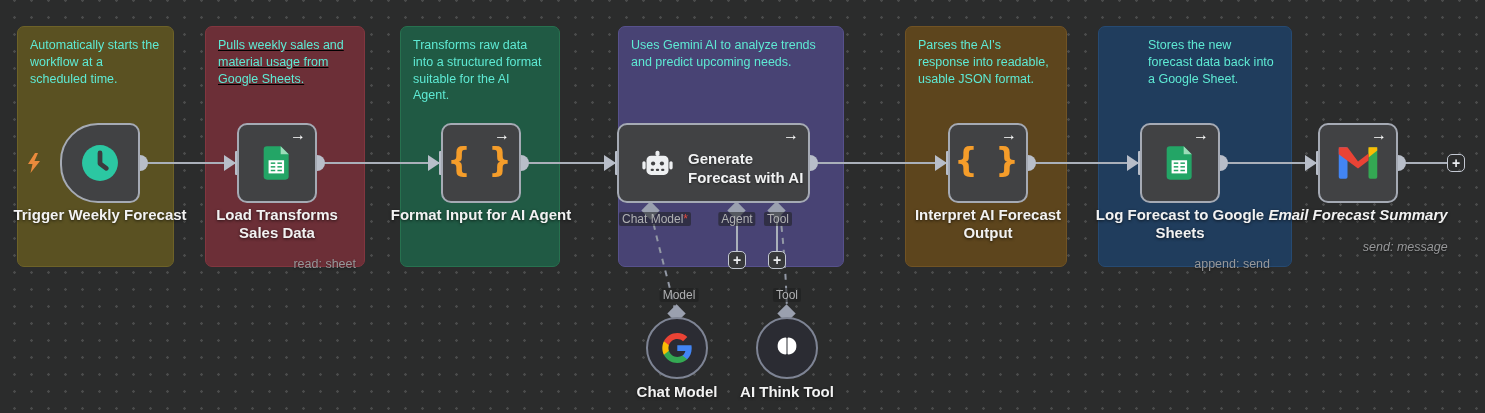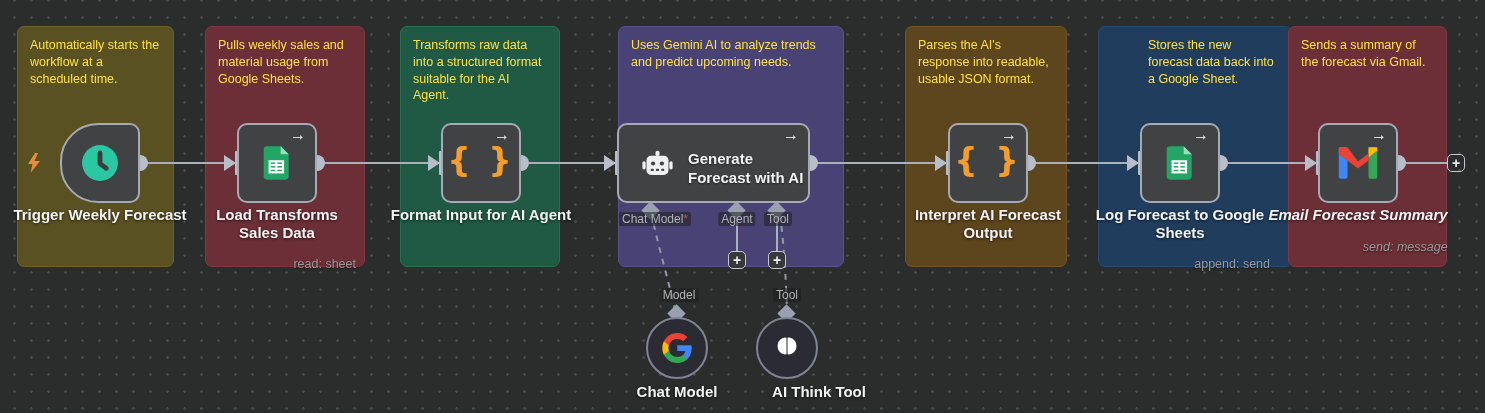--- a/index.html
+++ b/index.html
@@ -1,21 +1,21 @@
 <!DOCTYPE html>
 <html><head>
 <meta charset="utf-8">
 <style>
   html,body{margin:0;padding:0;background:#2b2c2c;font-family:"Liberation Sans",sans-serif;}
   .canvas{position:relative;width:1485px;height:413px;overflow:hidden;background-color:#2b2c2c;
     background-image:radial-gradient(circle,#4a4b4b 1.1px,transparent 1.5px);
     background-size:17px 17px;background-position:6px 9px;}
   
   .sticky{position:absolute;top:26px;height:239px;border-radius:7px;z-index:1;}
-  .sticky-text{padding:10px 12px;color:#fde047;font-size:12.5px;line-height:1.34;font-weight:400;}
+  .sticky-text{padding:10px 12px;color:#5eead4;font-size:12.5px;line-height:1.34;font-weight:400;}
   .s-yellow{background:#5a5122;border:1px solid #6d6228;}
   .s-red{background:#6c2f37;border:1px solid #82363f;}
   .s-green{background:#205a44;border:1px solid #27714f;}
   .s-purple{background:#484374;border:1px solid #57518c;}
   .s-brown{background:#5d451d;border:1px solid #715324;}
   .s-blue{background:#203d5d;border:1px solid #264a72;padding-left:37px;}
   
   .wires{position:absolute;left:0;top:0;z-index:2;}
   
   .node{position:absolute;top:123px;width:80px;height:80px;background:#414244;border:2px solid #a5aab4;
@@ -45,37 +45,34 @@
   .bolt{position:absolute;z-index:3;}
 </style>
 </head>
 <body>
 
 <div class="canvas">
 
   <div class="sticky s-yellow" style="left:17px;width:155px;">
     <div class="sticky-text">Automatically starts the workflow at a scheduled time.</div>
   </div>
-  <div class="sticky s-red" style="left:205px;width:158px;">
+  <div class="sticky s-red" style="left:205px;width:158px;text-decoration:underline;">
     <div class="sticky-text">Pulls weekly sales and material usage from Google Sheets.</div>
   </div>
   <div class="sticky s-green" style="left:400px;width:158px;">
     <div class="sticky-text">Transforms raw data into a structured format suitable for the AI Agent.</div>
   </div>
   <div class="sticky s-purple" style="left:618px;width:224px;">
     <div class="sticky-text">Uses Gemini AI to analyze trends and predict upcoming needs.</div>
   </div>
   <div class="sticky s-brown" style="left:905px;width:160px;">
     <div class="sticky-text">Parses the AI's response into readable, usable JSON format.</div>
   </div>
   <div class="sticky s-blue" style="left:1098px;width:155px;">
     <div class="sticky-text">Stores the new forecast data back into a Google Sheet.</div>
-  </div>
-  <div class="sticky s-red" style="left:1288px;width:157px;">
-    <div class="sticky-text">Sends a summary of the forecast via Gmail.</div>
   </div>
 
   <svg class="wires" width="1485" height="413">
     <g stroke="#aab0ba" stroke-width="2" fill="none">
       <path d="M140 163 H237"></path>
       <path d="M317 163 H441"></path>
       <path d="M521 163 H617"></path>
       <path d="M810 163 H948"></path>
       <path d="M1028 163 H1140"></path>
       <path d="M1220 163 H1318"></path>
@@ -251,17 +248,17 @@
   <div class="node-label" style="left:677px;top:383px;">
     <div class="nl-title">Chat Model</div>
   </div>
 
   <div class="circle-node" style="left:756px;top:317px;">
     <svg width="28" height="26" viewBox="0 0 28 26">
       <path d="M12.6 2.5c-4.6 0-8 3.6-8 8.5s3.4 8.5 8 8.5c.5 0 .9-.4.9-.9V3.4c0-.5-.4-.9-.9-.9z" fill="#fff"></path>
       <path d="M15.4 2.5c4.6 0 8 3.6 8 8.5s-3.4 8.5-8 8.5c-.5 0-.9-.4-.9-.9V3.4c0-.5.4-.9.9-.9z" fill="#fff"></path>
     </svg>
   </div>
-  <div class="node-label" style="left:787px;top:383px;margin-left:32px;">
+  <div class="node-label" style="left:787px;top:383px;">
     <div class="nl-title">AI Think Tool</div>
   </div>
 
 </div>
 
 </body></html>

